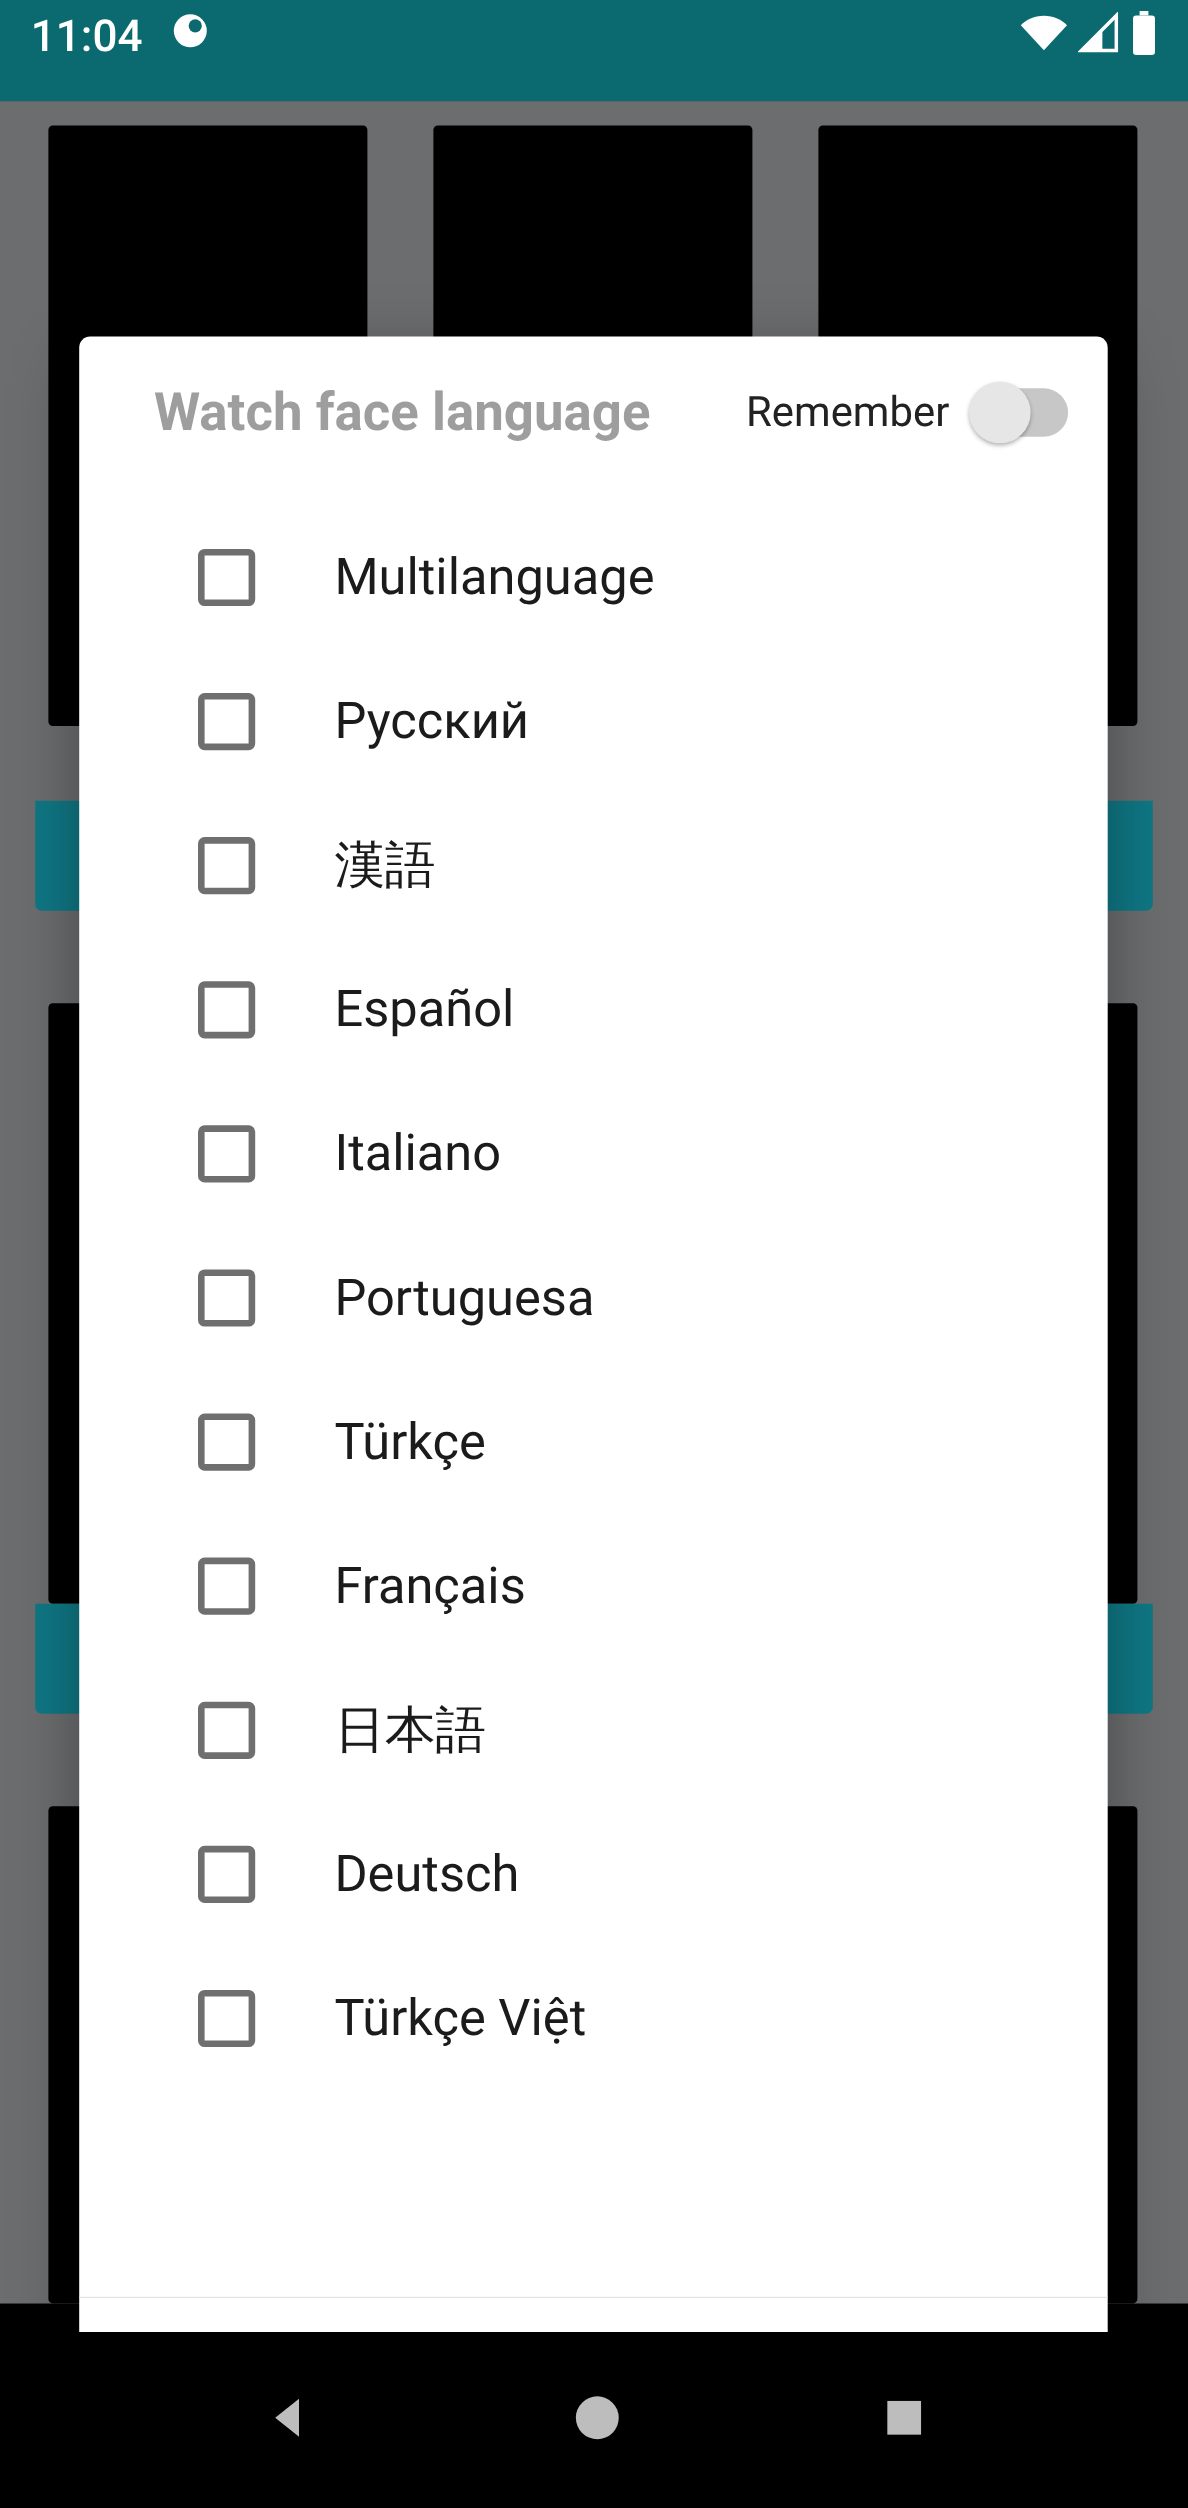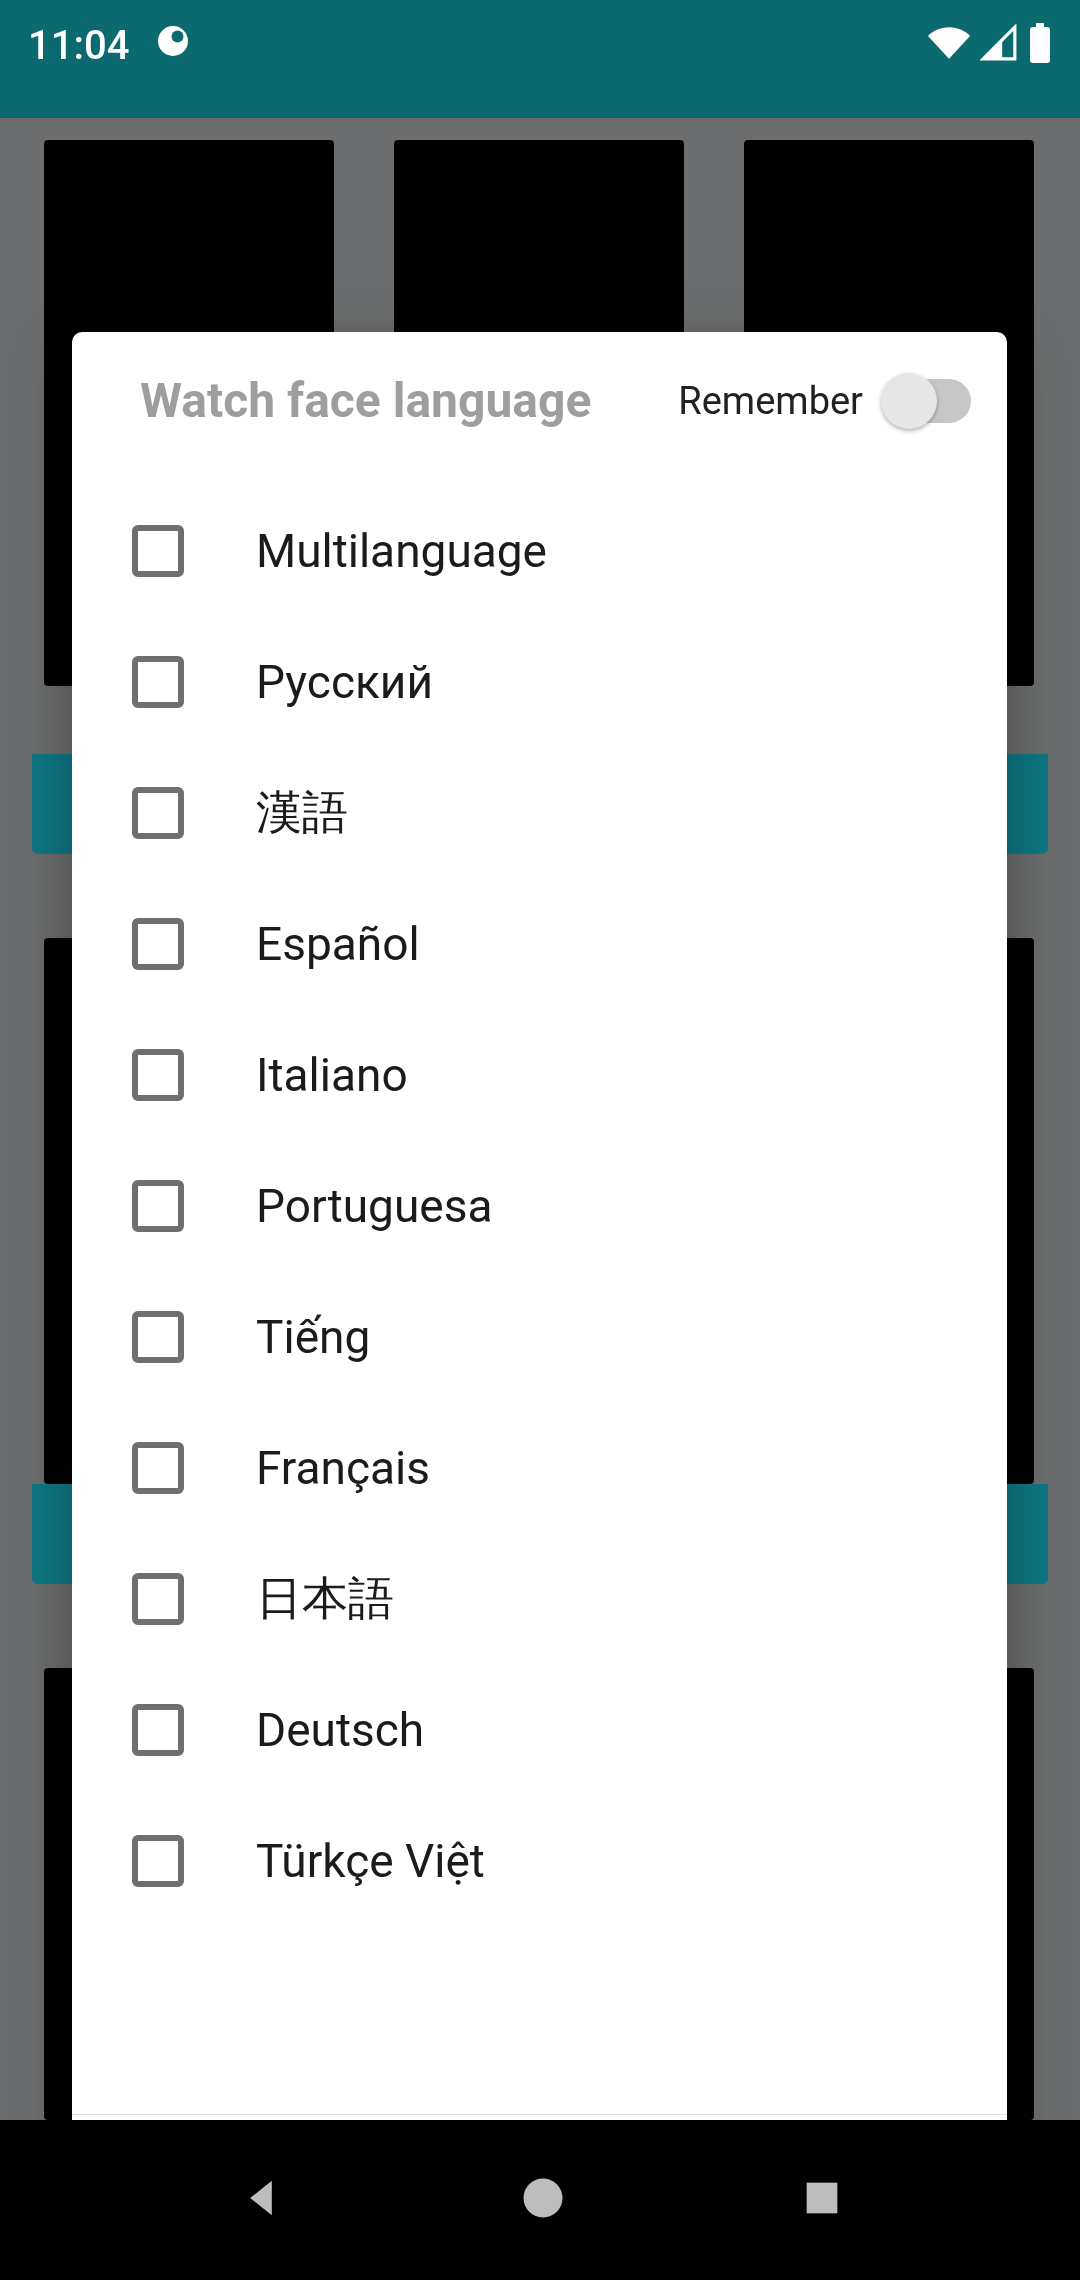--- a/index.html
+++ b/index.html
@@ -1,20 +1,20 @@
 <!DOCTYPE html>
 <html><head>
   <meta charset="utf-8">
   <style>
     * { margin: 0; padding: 0; box-sizing: border-box; }
     html, body { width: 1080px; height: 2280px; overflow: hidden; font-family: Roboto, Arial, sans-serif; }
     body { background: #000; }
 
     .status-bar {
-      height: 118px;
+      height: 92px;
       background: #0b6a6f;
       display: flex;
       align-items: center;
       justify-content: space-between;
       padding: 0 28px 28px 28px;
       color: #fff;
     }
     .status-left { display: flex; align-items: center; gap: 26px; font-size: 40px; font-weight: 500; }
     .status-right { display: flex; align-items: center; gap: 10px; }
 
@@ -105,20 +105,21 @@
       height: 56px;
       background: #e6e6e6;
       border-radius: 50%;
       box-shadow: 0 2px 4px rgba(0,0,0,0.3);
     }
 
     .list {
       flex: 1;
       overflow: hidden;
       padding: 40px 12px 0 0;
+      margin-left: 48px;
     }
     .item {
       display: flex;
       align-items: center;
       height: 131px;
       padding-left: 60px;
       gap: 72px;
     }
     .checkbox {
       width: 52px;
@@ -246,21 +247,21 @@
       <div class="item">
           <div class="checkbox"></div>
           <span class="item-label">Italiano</span>
         </div>
       <div class="item">
           <div class="checkbox"></div>
           <span class="item-label">Portuguesa</span>
         </div>
       <div class="item">
           <div class="checkbox"></div>
-          <span class="item-label">Tiếng</span>
+          <span class="item-label">Türkçe</span>
         </div>
       <div class="item">
           <div class="checkbox"></div>
           <span class="item-label">Français</span>
         </div>
       <div class="item">
           <div class="checkbox"></div>
           <span class="item-label">日本語</span>
         </div>
       <div class="item">

